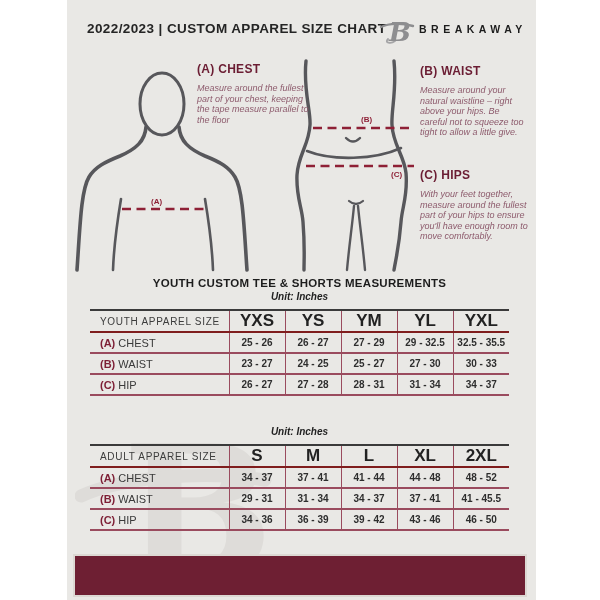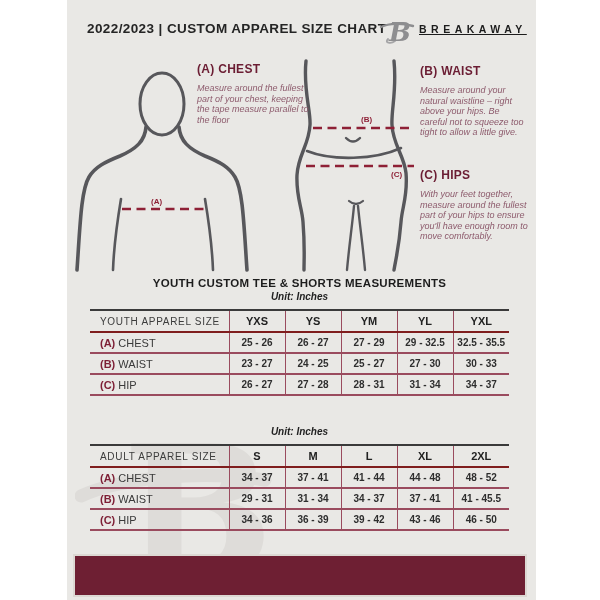--- a/index.html
+++ b/index.html
@@ -5,21 +5,21 @@
   * { margin:0; padding:0; box-sizing:border-box; }
   html,body { width:600px; height:600px; background:#ffffff; font-family:"Liberation Sans", sans-serif; }
   .canvas { position:relative; width:600px; height:600px; background:#ffffff; overflow:hidden; }
   .doc { position:absolute; left:67px; top:0; width:469px; height:600px; background:#e9e8e5; }
 
   
   .hdr-title { position:absolute; left:20px; top:21px; font-size:13.5px; font-weight:700;
                letter-spacing:0.4px; color:#252525; white-space:nowrap; }
   .logo-svg { position:absolute; left:312px; top:12px; }
   .brand { position:absolute; left:352px; top:23px; font-size:10.5px; font-weight:700;
-           letter-spacing:4.5px; color:#1c1c1c; white-space:nowrap;text-decoration:underline; }
+           letter-spacing:4.5px; color:#1c1c1c; white-space:nowrap; }
 
   
   .fig { position:absolute; overflow:visible; }
   .fig path, .fig ellipse { fill:none; stroke:#57575b; stroke-linecap:round; }
   .dash { stroke:#8e2036; stroke-width:2.3; stroke-dasharray:9 5.5; fill:none; }
   .marker-label { position:absolute; font-size:8px; font-weight:700; color:#8e2036; }
 
   .m-head { position:absolute; font-size:12px; font-weight:700; color:#6b1d33; letter-spacing:0.3px; }
   .m-desc { position:absolute; font-size:9px; font-style:italic; line-height:10.6px;
             color:#8d5a6c; font-weight:400; }
@@ -31,21 +31,21 @@
   .tbl-title { position:absolute; left:23px; width:419px; text-align:center; font-size:11.5px;
                font-weight:700; letter-spacing:0.3px; color:#1d1d1d; z-index:2; }
   .tbl-unit  { position:absolute; left:23px; width:419px; text-align:center; font-size:10px;
                font-weight:700; font-style:italic; color:#222; z-index:2; }
   table.size-table { position:absolute; left:23px; width:419px; border-collapse:collapse;
                table-layout:fixed; z-index:2; }
   .size-table thead tr { border-top:2px solid #3a3a3a; border-bottom:2px solid #7f1d1d; }
   .size-table tbody tr { border-bottom:2px solid #9a4b5e; }
   .size-table th, .size-table td { border-left:1.5px solid #9a4b5e; }
   .size-table th:first-child, .size-table td:first-child { border-left:none; }
-  .size-table th { height:22px; font-size:11px; font-weight:700; color:#222; text-align:center; }
+  .size-table th { height:22px; font-size:17px; font-weight:700; color:#222; text-align:center; }
   .size-table th.lbl { font-size:10px; font-weight:400; letter-spacing:0.7px; color:#3c3c3c;
                text-align:left; padding-left:10px; width:139px; }
   .size-table td { height:21px; font-size:10px; font-weight:700; color:#2e2e2e; text-align:center; }
   .size-table td.lbl { font-size:11px; font-weight:400; color:#3a3a3a; text-align:left; padding-left:10px; }
   .size-table td.lbl .mk { color:#7d1f35; font-weight:700; }
 
   .watermark { position:absolute; left:8px; top:418px; z-index:1; }
   .footer-bar { position:absolute; left:6px; top:554px; width:454px; height:43px;
                 background:#6e1f33; border:2px solid #dcd8d3; z-index:3; }
 </style>

